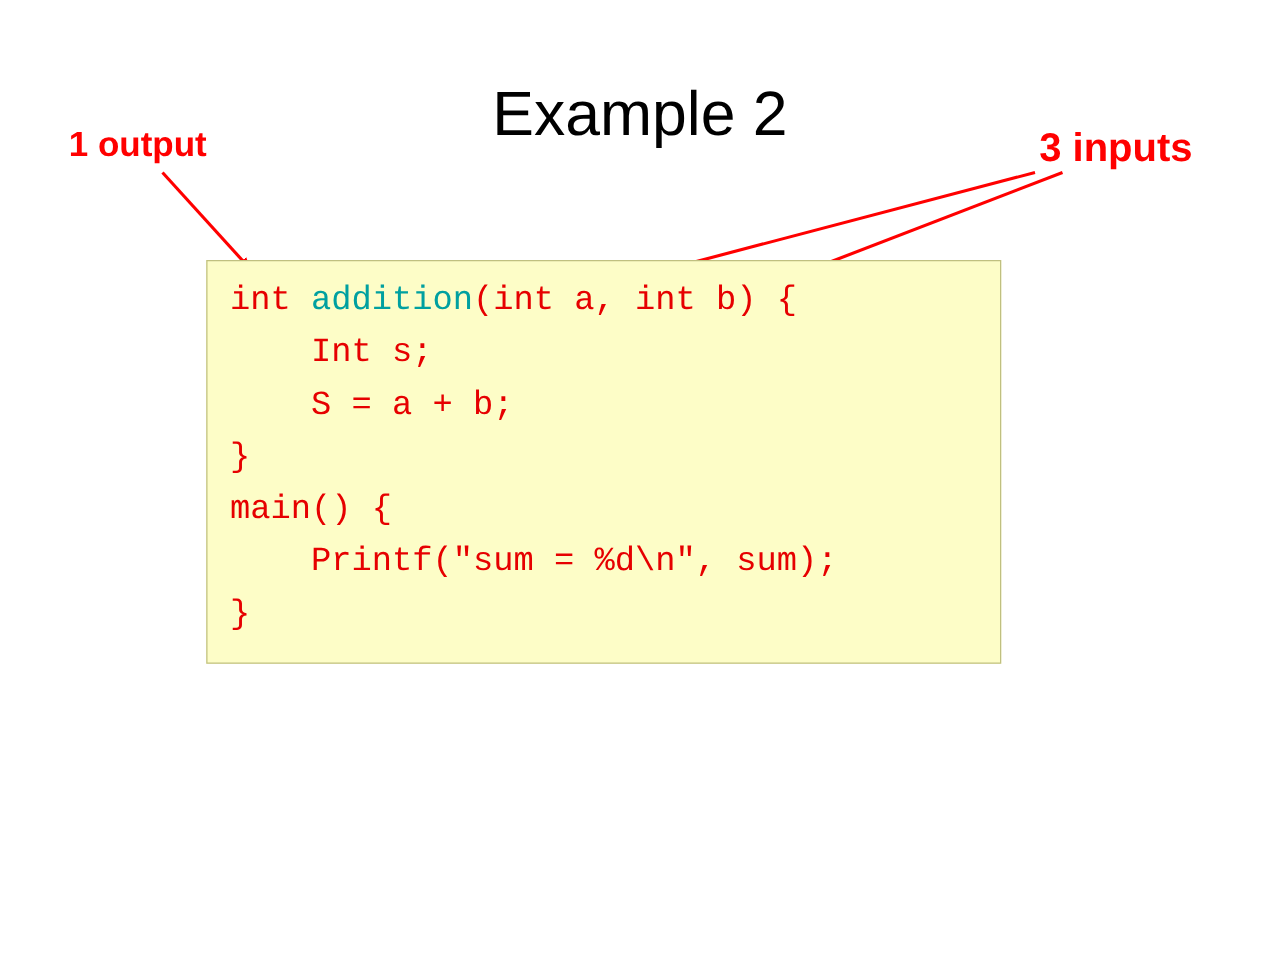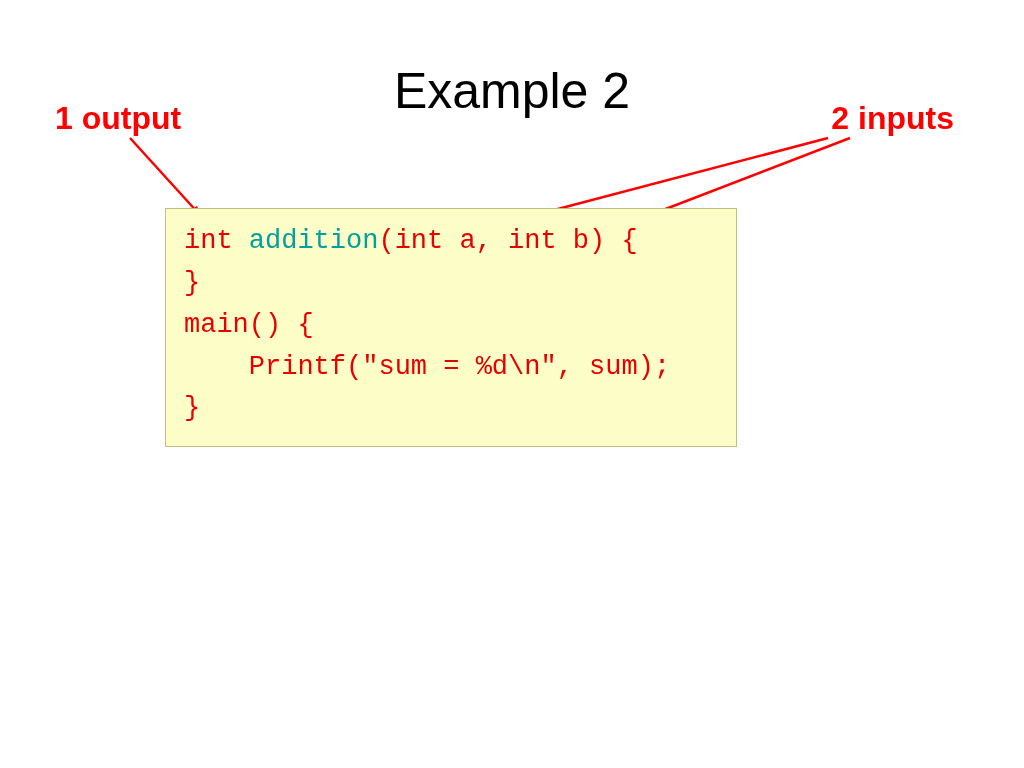--- a/index.html
+++ b/index.html
@@ -18,37 +18,37 @@
     width: 100%;
     text-align: center;
     font-size: 50px;
     color: #000;
     font-weight: normal;
   }
   .label-left {
     position: absolute;
     top: 100px;
     left: 55px;
-    font-size: 32px;
+    font-size: 28px;
     font-weight: bold;
     color: #ff0000;
   }
   .label-right {
     position: absolute;
     top: 100px;
     right: 70px;
     font-size: 32px;
     font-weight: bold;
     color: #ff0000;
   }
   .code-box {
     position: absolute;
     top: 208px;
     left: 165px;
-    width: 572px;
+    width: 636px;
     background: #fdfdc7;
     border: 1px solid #c0c080;
     padding: 12px 18px 16px 18px;
   }
   .code-line {
     font-family: "Courier New", Courier, monospace;
     font-size: 27px;
     color: #e60000;
     line-height: 1.55;
     white-space: pre;
@@ -60,34 +60,36 @@
     left: 0;
     pointer-events: none;
   }
 </style>
 </head>
 <body>
 
 <div class="title">Example 2</div>
 
 <div class="label-left">1 output</div>
-<div class="label-right">2 inputs</div>
+<div class="label-right">3 inputs</div>
 
 <svg class="arrows" width="1024" height="768">
   <defs>
     <marker id="arrowhead" markerWidth="10" markerHeight="8" refX="9" refY="4" orient="auto" markerUnits="userSpaceOnUse">
       <polygon points="0 0, 10 4, 0 8" fill="#ff0000"></polygon>
     </marker>
   </defs>
 
   <line x1="130" y1="138" x2="200" y2="215" stroke="#ff0000" stroke-width="2.5" marker-end="url(#arrowhead)"></line>
 
   <line x1="828" y1="138" x2="535" y2="215" stroke="#ff0000" stroke-width="2.5" marker-end="url(#arrowhead)"></line>
   <line x1="850" y1="138" x2="650" y2="215" stroke="#ff0000" stroke-width="2.5" marker-end="url(#arrowhead)"></line>
 </svg>
 
 <div class="code-box">
   <div class="code-line"><span>int </span><span class="fn">addition</span><span>(int a, int b) {</span></div>
+  <div class="code-line">    Int s;</div>
+  <div class="code-line">    S = a + b;</div>
   <div class="code-line">}</div>
   <div class="code-line">main() {</div>
   <div class="code-line">    Printf("sum = %d\n", sum);</div>
   <div class="code-line">}</div>
 </div>
 
 </body></html>

